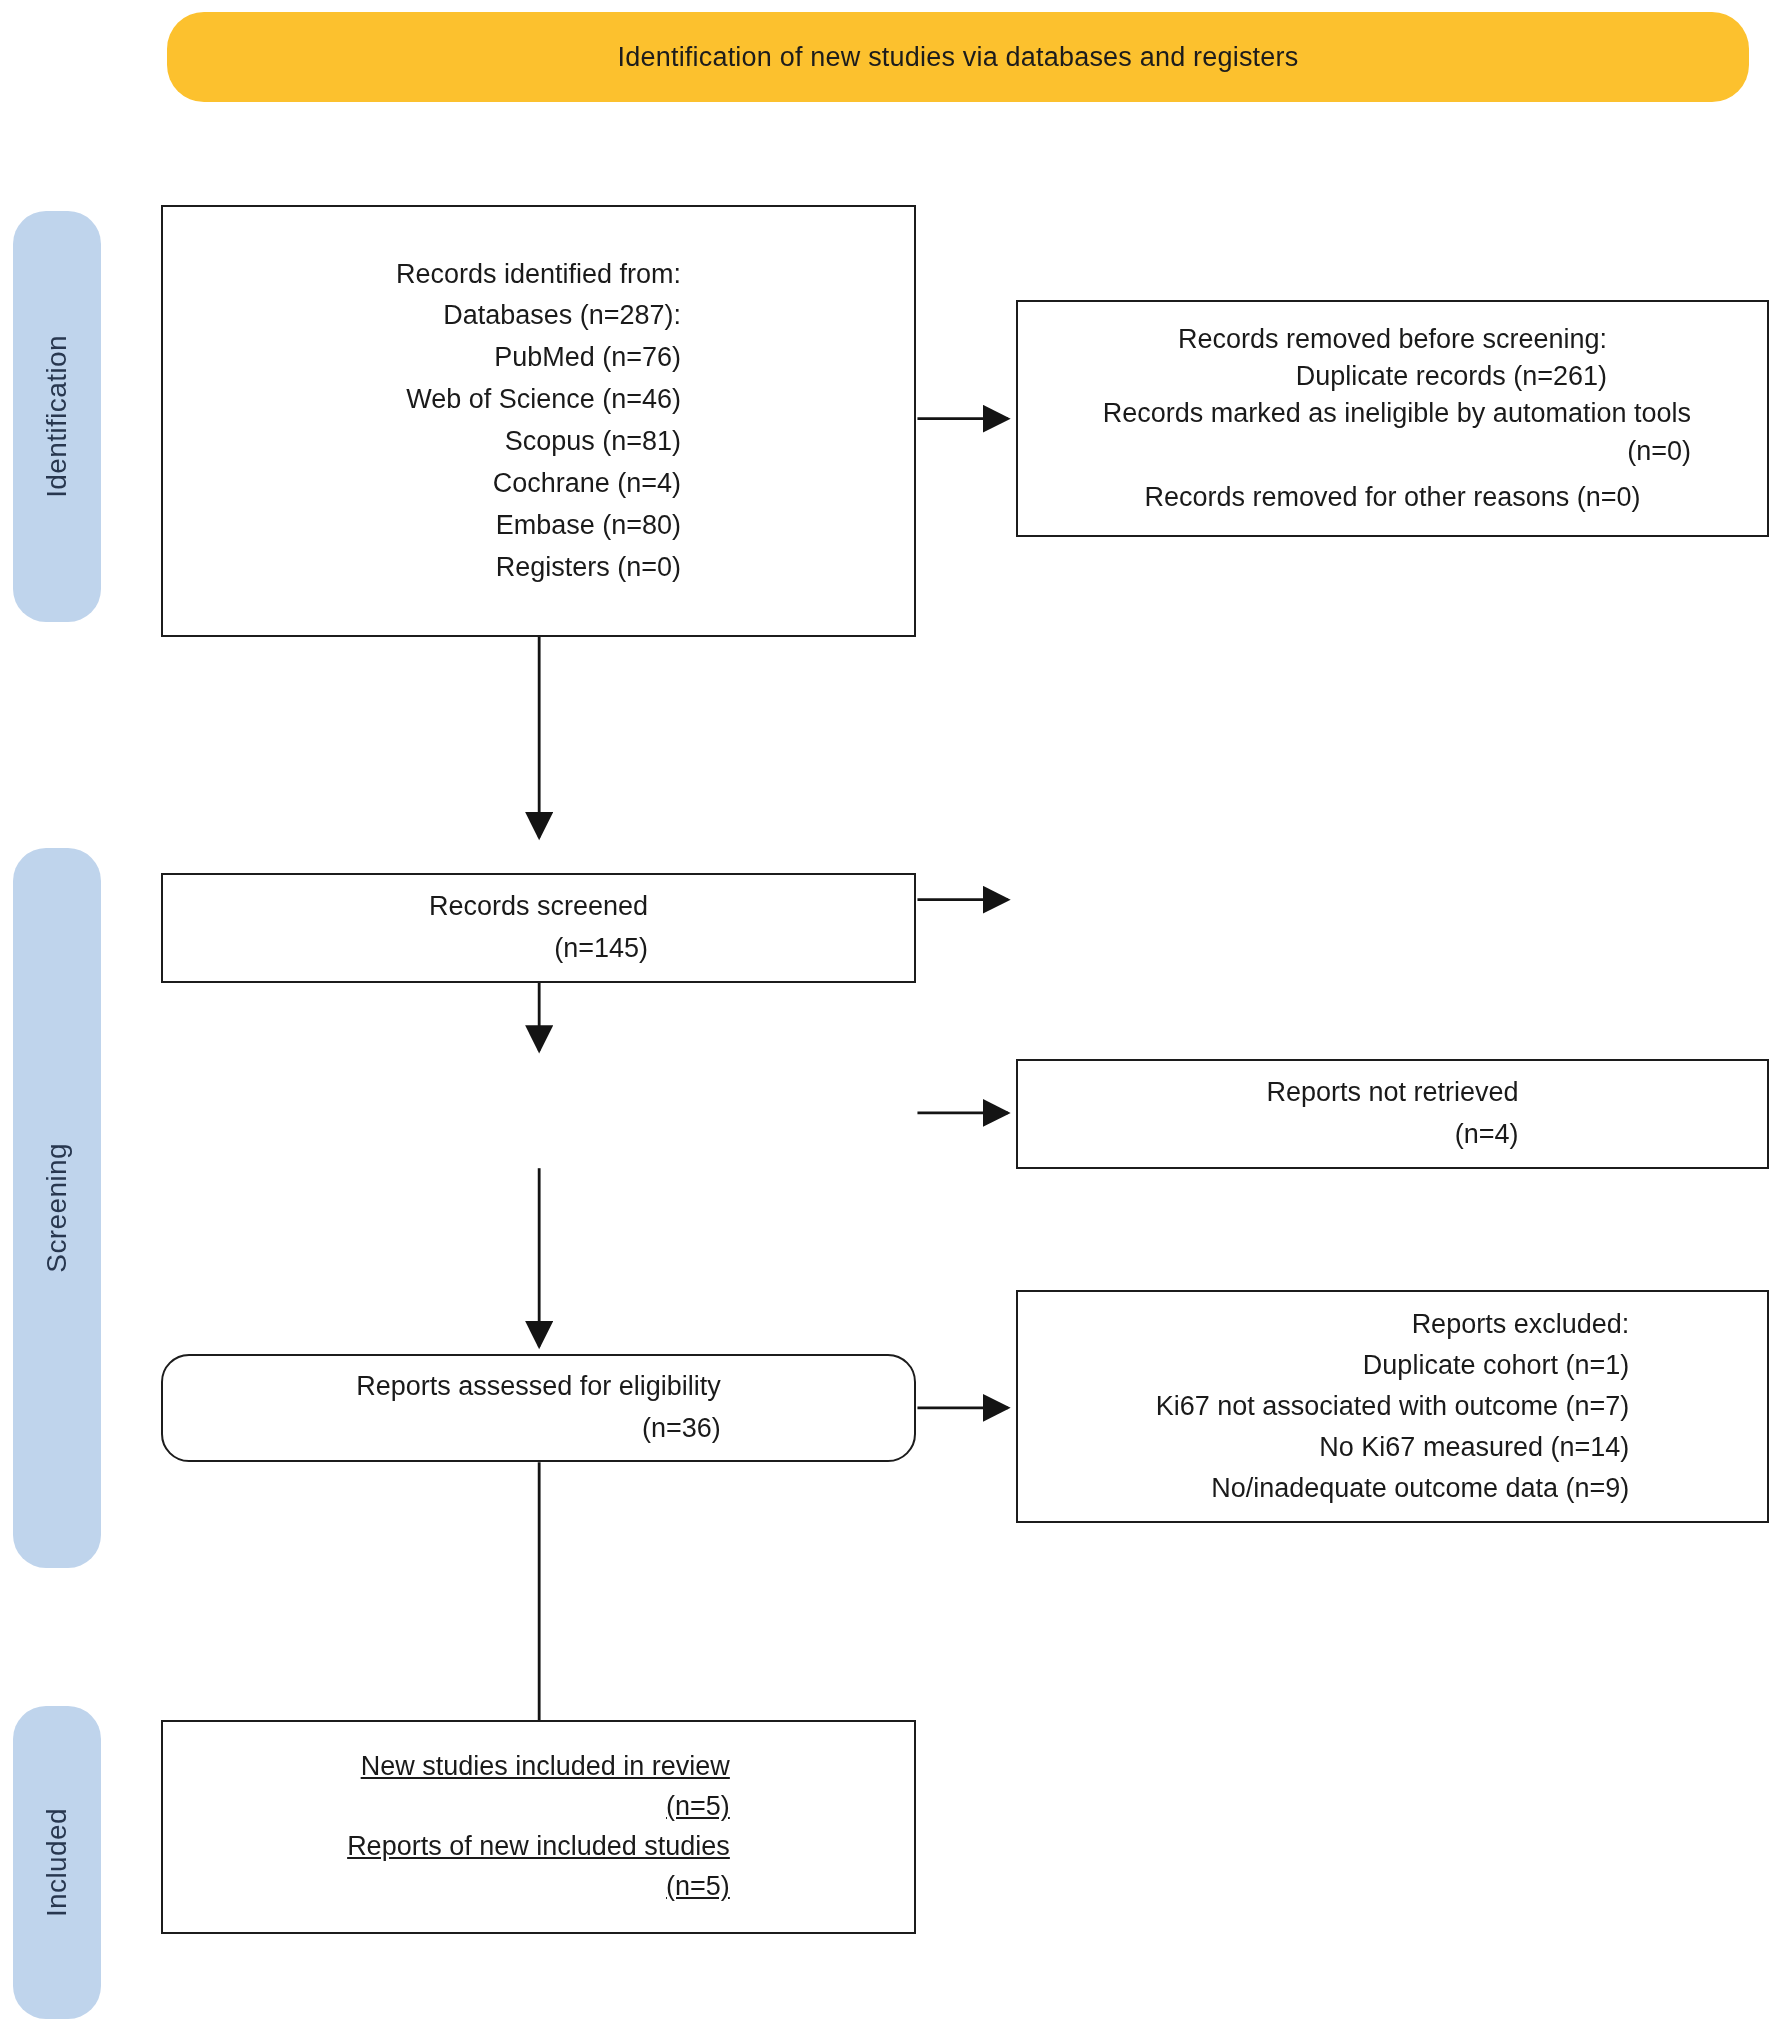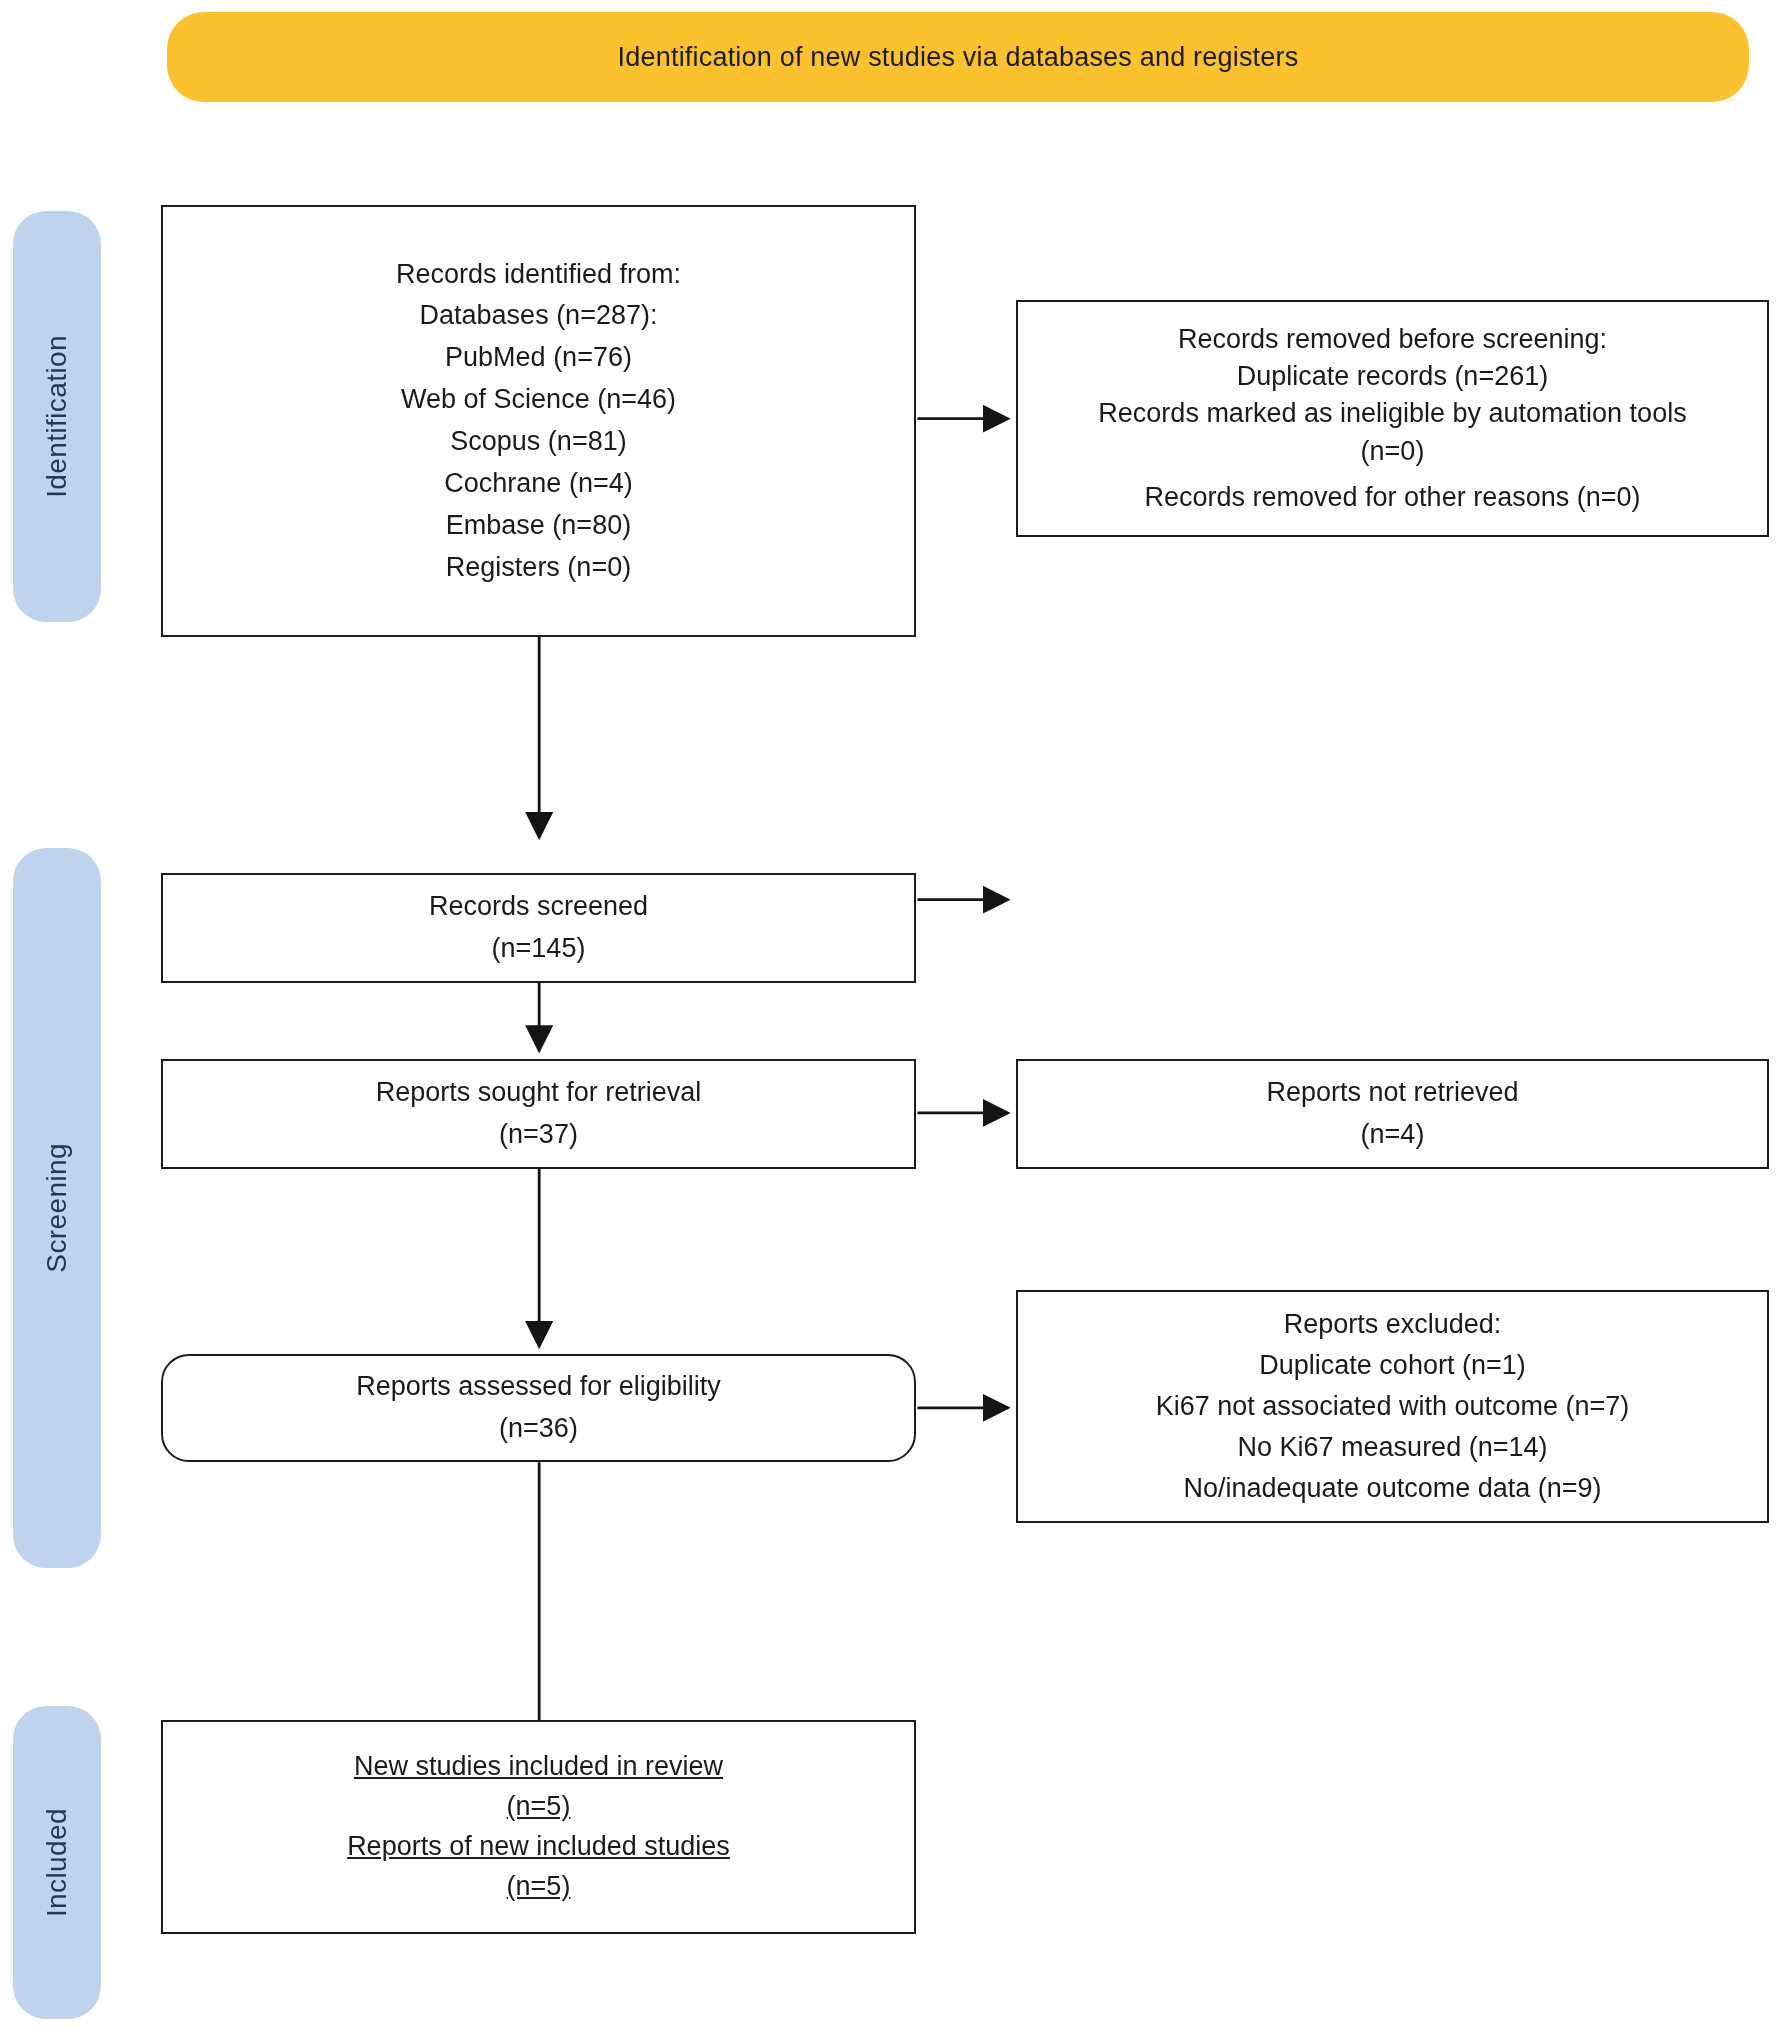--- a/index.html
+++ b/index.html
@@ -60,21 +60,21 @@
   }
   .box {
     position: absolute;
     background: #ffffff;
     border: 2.6px solid #1c1c1c;
     box-sizing: border-box;
     display: flex;
     flex-direction: column;
     align-items: center;
     justify-content: center;
-    text-align: center;
+    text-align: right;
     color: #1a1a1a;
   }
   .box-text {
     white-space: pre-line;
     font-size: 27px;
     line-height: 1.55;
   }
   .box p {
     margin: 0;
     white-space: pre-line;
@@ -152,24 +152,20 @@
     <p class="p2">Records marked as ineligible by automation tools (n=0)</p>
     <p class="p3">Records removed for other reasons (n=0)</p>
   </div>
 
   <div class="box col-left box-screened">
     <div class="box-text">Records screened
 (n=145)</div>
   </div>
 
 
-  <div class="box col-left box-sought">
-    <div class="box-text">Reports sought for retrieval
-(n=37)</div>
-  </div>
 
   <div class="box col-right box-not-retrieved">
     <div class="box-text">Reports not retrieved
 (n=4)</div>
   </div>
 
   <div class="box col-left box-assessed">
     <div class="box-text">Reports assessed for eligibility
 (n=36)</div>
   </div>

